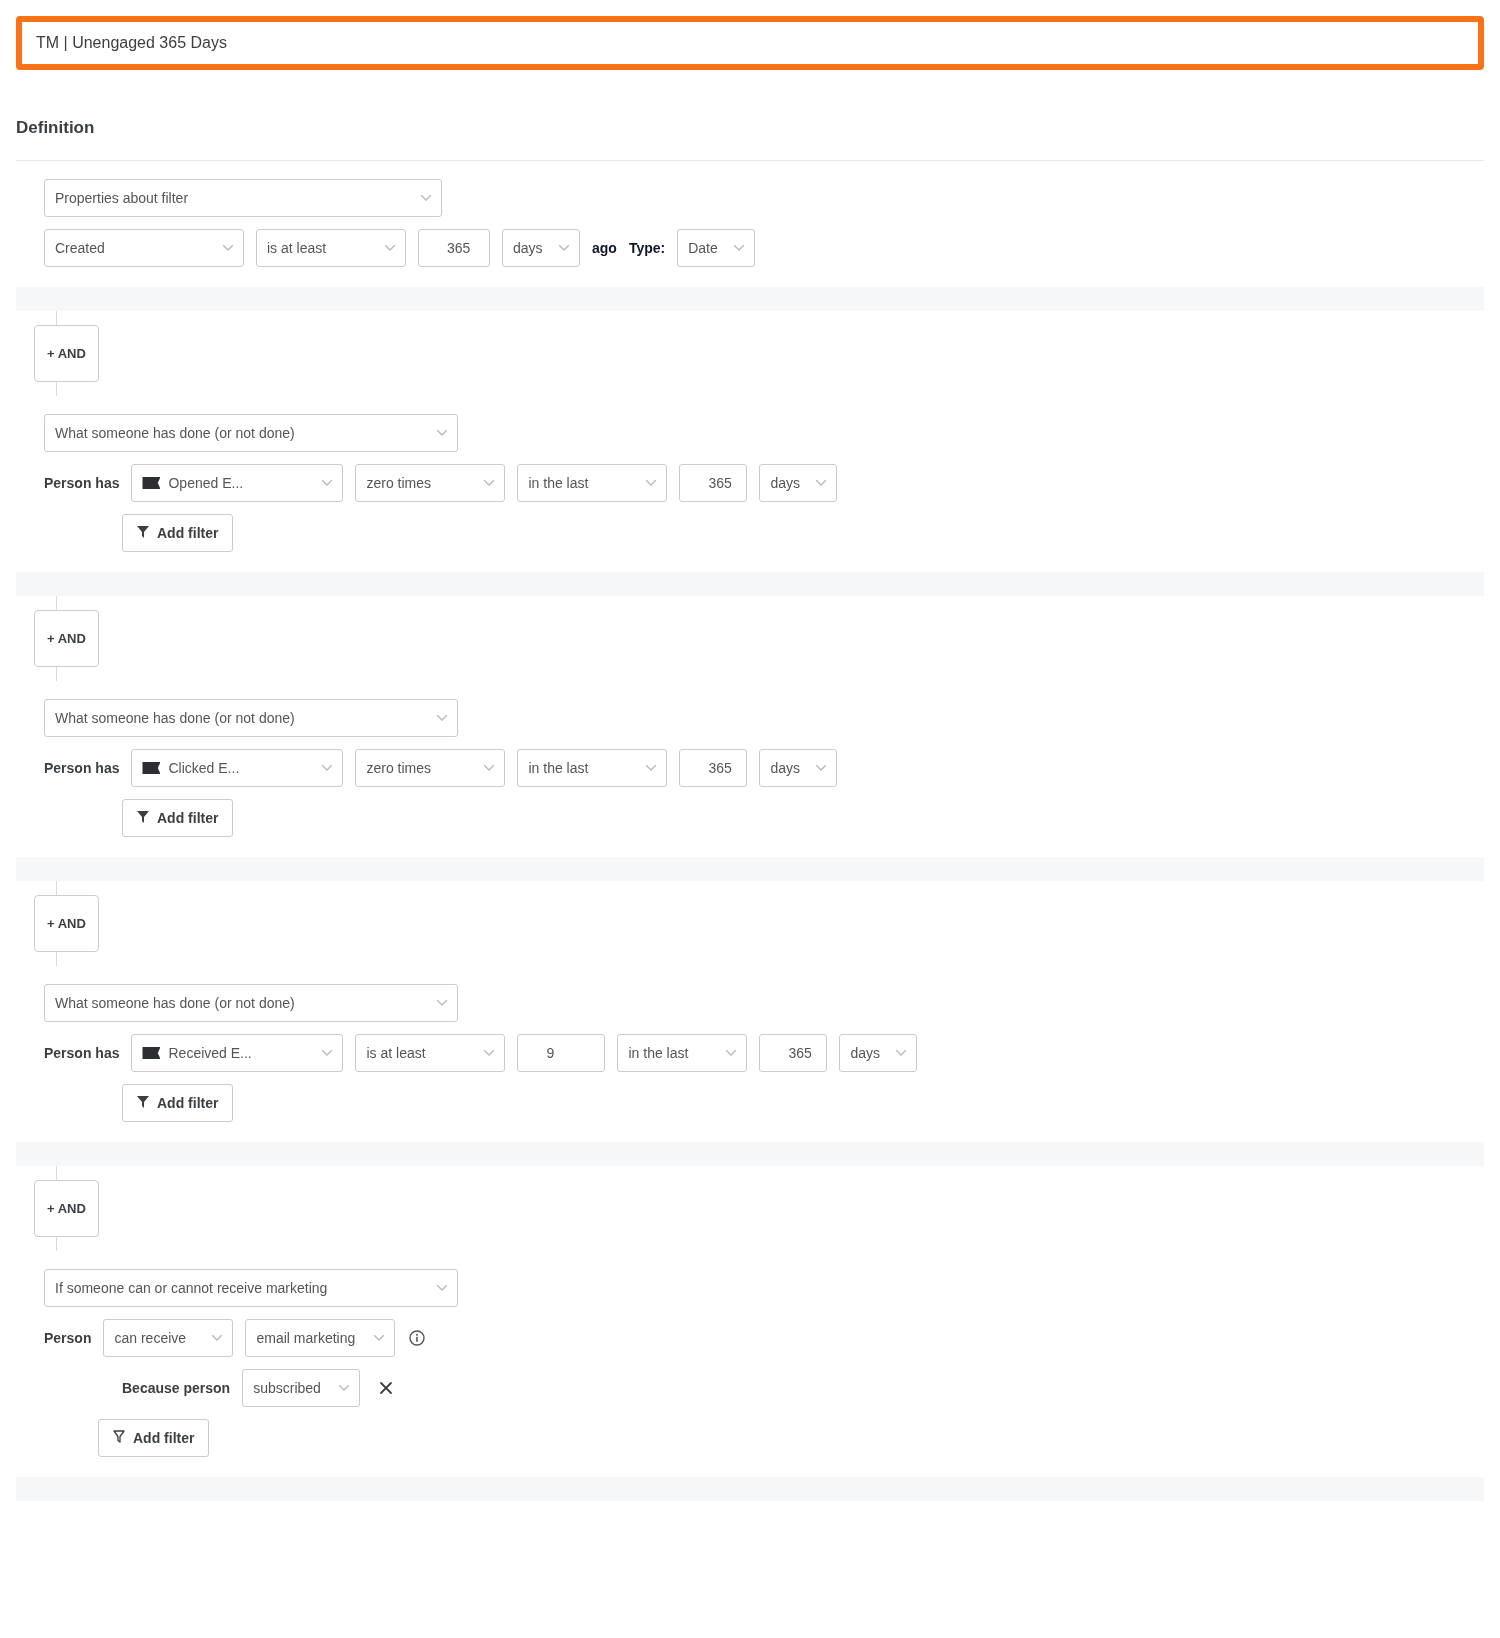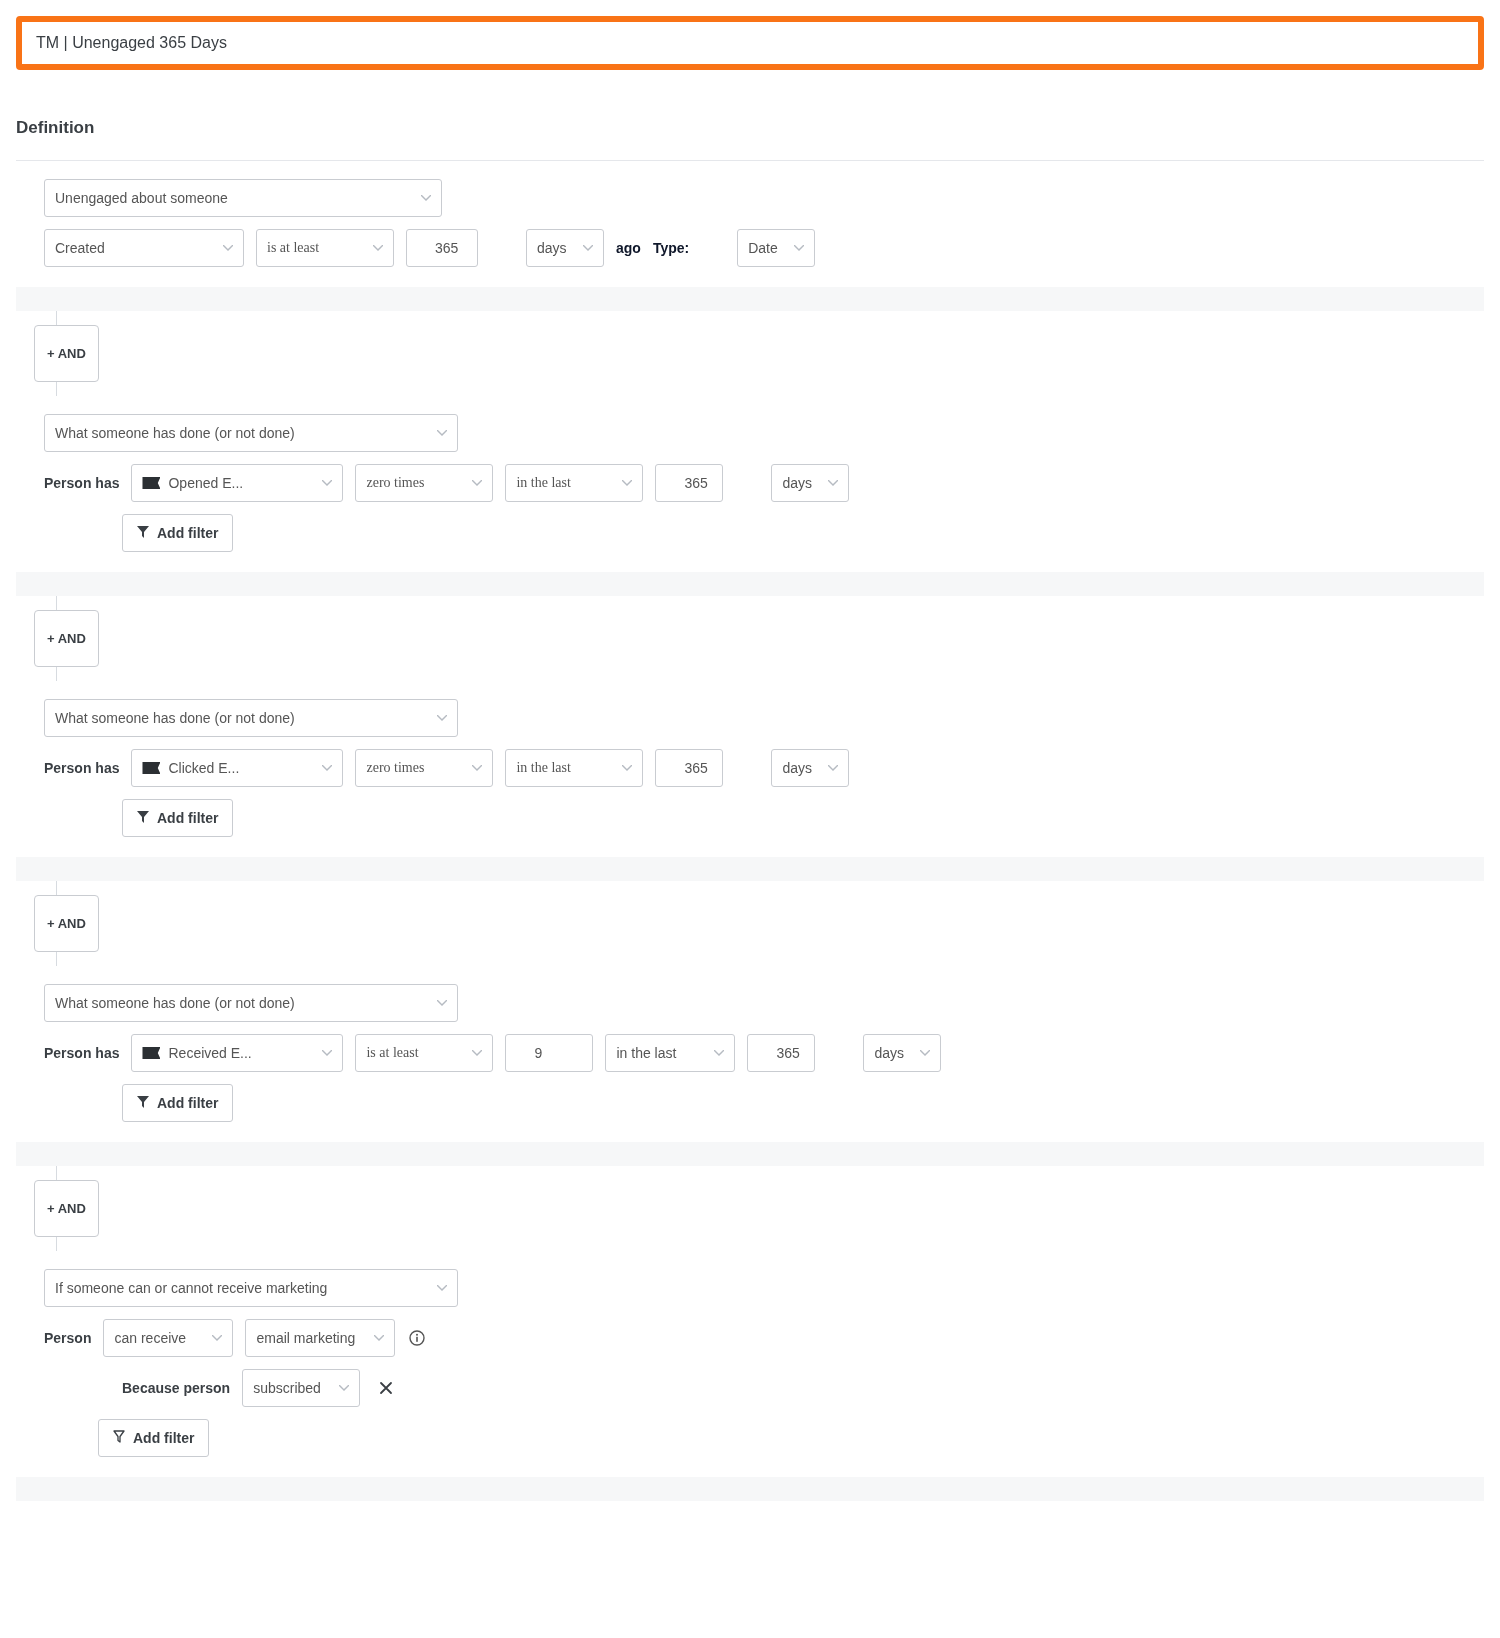--- a/index.html
+++ b/index.html
@@ -103,24 +103,24 @@
     margin-left: auto;
     padding-left: 14px;
     color: #b6bbc2;
   }
   .txt { cursor: text; padding-left: 28px; }
 
   .w-380 { width: 398px; }
   .w-410 { width: 414px; }
   .w-200 { width: 200px; }
   .w-212 { width: 212px; }
-  .w-150 { width: 138px; font-family: Liberation Serif, serif; }
+  .w-150 { width: 150px; }
   .w-130 { width: 130px; }
   .w-90  { width: 88px; }
-  .w-80  { width: 78px; margin-left: 36px; }
+  .w-80  { width: 78px; }
   .w-70  { width: 72px; }
   .w-68  { width: 68px; }
 
   .flag-ico {
     display: inline-block;
     width: 18px;
     height: 12px;
     background: #2b2f33;
     margin-right: 8px;
     clip-path: polygon(0 0, 100% 0, 85% 50%, 100% 100%, 0 100%);
@@ -165,21 +165,21 @@
 <input class="title-input" value="TM | Unengaged 365 Days" style="">
 
 
 <div class="section-heading">Definition</div>
 
 <div class="canvas">
 
 <div class="card">
   <div class="row">
     <div class="sel w-380">
-      <span>Unengaged about someone</span>
+      <span>Properties about filter</span>
       <span class="caret">
             <svg width="10" height="6">
               <path d="M0 0 L5 5 L10 0" fill="none" stroke="currentColor" stroke-width="1.4"></path>
             </svg>
           </span>
     </div>
   </div>
   <div class="row">
     <div class="sel w-200">
       <span>Created</span>

